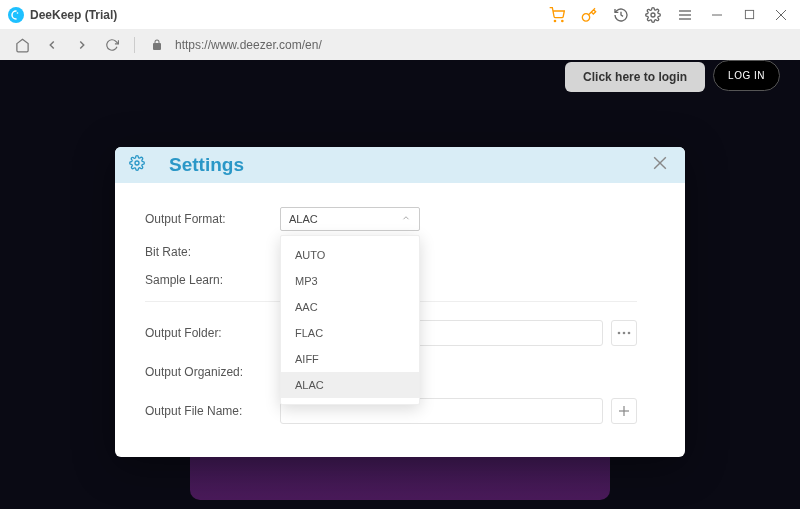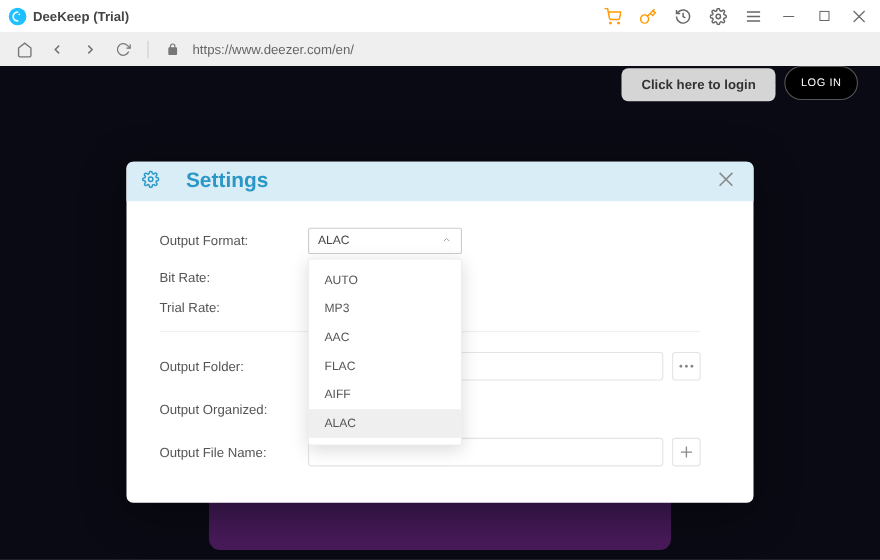--- a/index.html
+++ b/index.html
@@ -188,21 +188,21 @@
             <svg width="10" height="10" viewBox="0 0 24 24" fill="none" stroke="currentColor" stroke-width="2">
                 <polyline points="18 15 12 9 6 15"></polyline>
               </svg>
           </span>
         </div>
       </div>
       <div class="form-row">
         <div class="form-label">Bit Rate:</div>
       </div>
       <div class="form-row">
-        <div class="form-label">Trial Rate:</div>
+        <div class="form-label">Sample Learn:</div>
       </div>
       <hr class="divider">
       <div class="form-row">
         <div class="form-label">Output Folder:</div>
         <input class="text-input" style="padding-left: 85px;" value="DeeKeep">
         <div class="sq-btn">
           <svg width="14" height="4" viewBox="0 0 14 4" fill="currentColor">
               <circle cx="2" cy="2" r="1.3"></circle>
               <circle cx="7" cy="2" r="1.3"></circle>
               <circle cx="12" cy="2" r="1.3"></circle>

